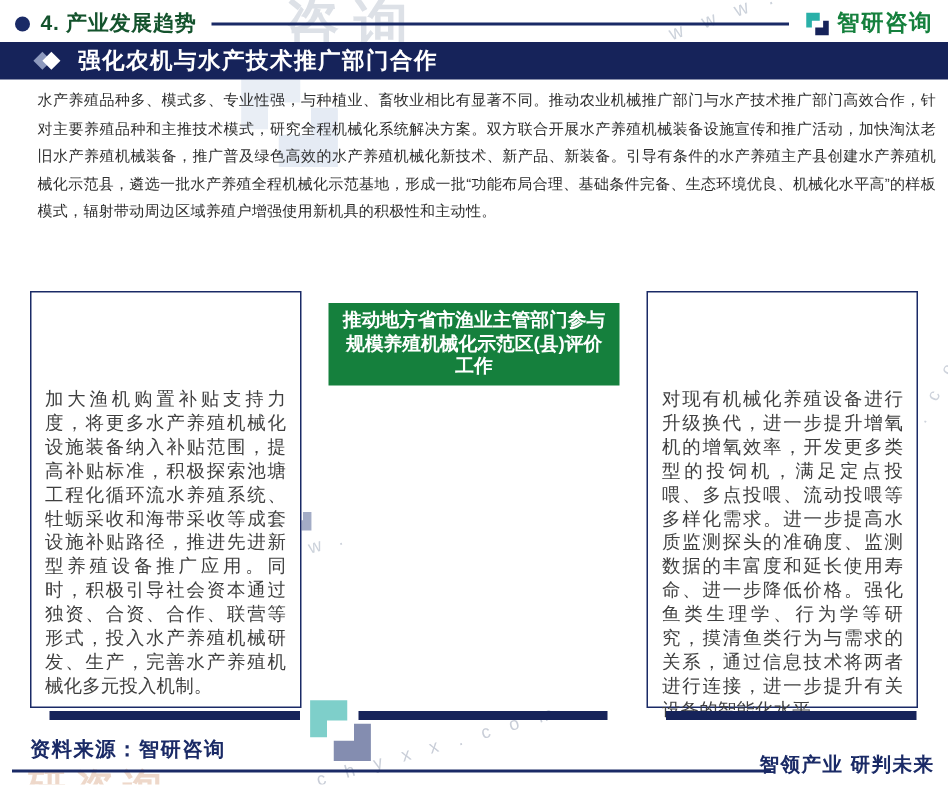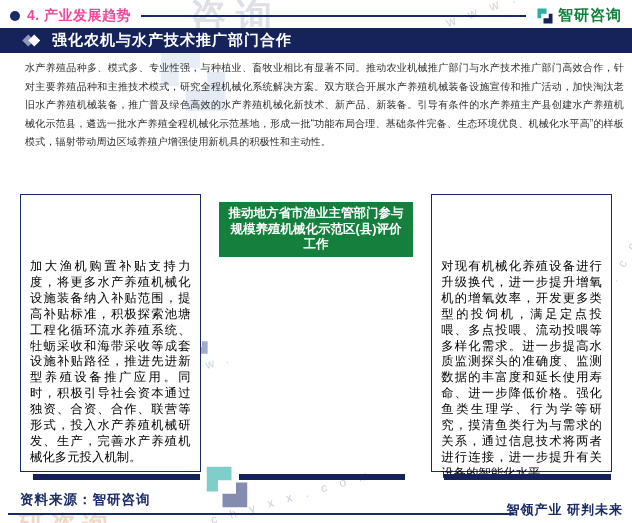--- a/index.html
+++ b/index.html
@@ -21,21 +21,21 @@
   .wm-logo-big   { left:150px; top:36px;  width:86px; height:86px; opacity:.22; }
   .wm-logo-mid   { left:184px; top:330px; width:27px; height:27px; opacity:.5; }
   .wm-logo-bot   { left:200px; top:460px; width:54px; height:54px; opacity:.6; }
 
   
   .topbar {
     position:absolute; top:5px; left:10px; right:10px; height:21px;
     display:flex; align-items:center; z-index:2;
   }
   .bullet { width:10px; height:10px; border-radius:50%; background:#1a2a66; flex:0 0 auto; }
-  .section-title { font-size:14px; font-weight:bold; color:#ec4899; margin-left:7px; letter-spacing:.5px; }
+  .section-title { font-size:14px; font-weight:bold; color:#14532d; margin-left:7px; letter-spacing:.5px; }
   .topbar-line { flex:1 1 auto; height:2px; background:#1a2a66; margin:0 10px; }
   .brand { display:flex; align-items:center; gap:4px; }
   .brand-text { font-size:15px; font-weight:bold; color:#15803d; letter-spacing:1px; }
 
   
   .banner {
     position:absolute; top:28px; left:0; right:0; height:25px;
     background:#16235a; color:#ffffff; display:flex; align-items:center;
     padding-left:21px; z-index:2;
   }
@@ -55,21 +55,21 @@
     display:flex; gap:11px; z-index:1;
   }
   .card { position:relative; flex:1 1 0; }
   .card-box {
     position:absolute; top:1px; bottom:8px; left:7px; right:7px;
     background:#ffffff; border:1.5px solid #1a2a66;
     padding:64px 9px 6px;
   }
   .card-text {
     font-size:12.3px; line-height:15.9px; text-align:justify;
-    color:#000000; letter-spacing:.1px;
+    color:#404040; letter-spacing:.1px;
   }
   .card-header {
     position:absolute; top:9px; left:0; right:0; min-height:48px;
     background:#15803d; color:#ffffff;
     display:flex; align-items:center; justify-content:center; text-align:center;
     font-size:12.5px; font-weight:bold; line-height:15.5px;
     padding:4px 8px;
   }
   .card-bar {
     position:absolute; bottom:0; left:20px; right:8px; height:6px;

